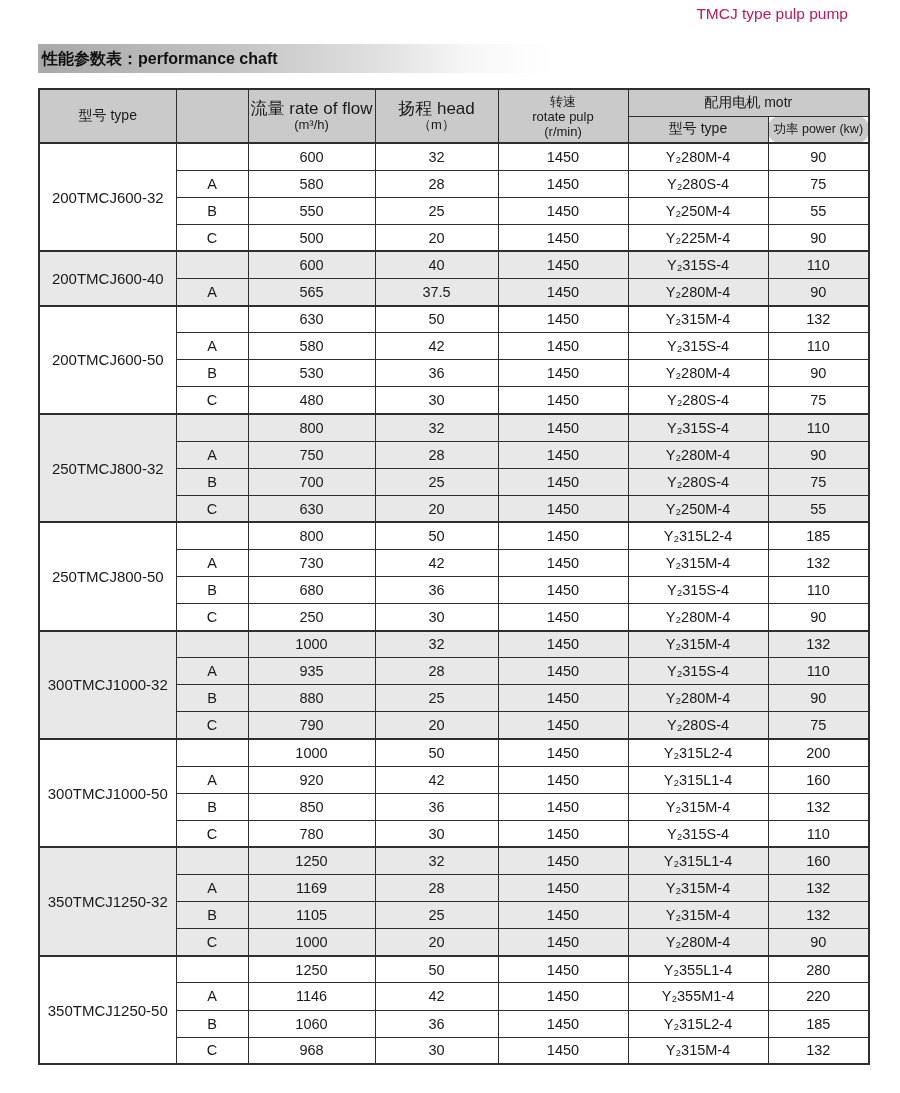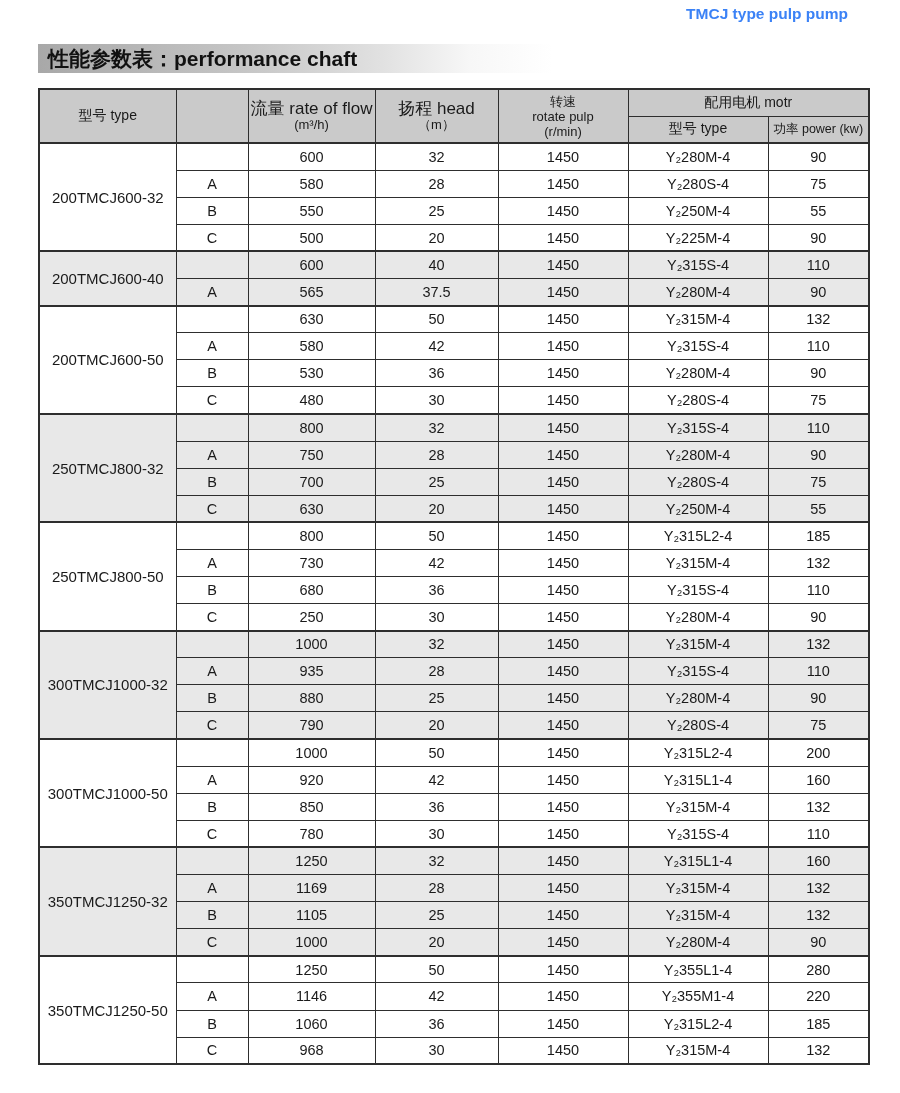--- a/index.html
+++ b/index.html
@@ -18,35 +18,35 @@
   }
   .title-zh {
     font-size: 24px;
     font-weight: 600;
     letter-spacing: 1px;
     color: #1a1a1a;
     line-height: 28px;
   }
   .title-en {
     font-size: 15.5px;
-    font-weight: 700;
-    color: #3b82f6;
+    font-weight: 400;
+    color: #be185d;
     line-height: 20px;
   }
 
   .section-bar {
     position: absolute;
     top: 44px; left: 38px;
     width: 830px; height: 29px;
     background: linear-gradient(to right, #a8a8a8 0%, #c6c6c6 25%, #e2e2e2 42%, #f7f7f7 52%, #ffffff 62%);
-    font-size: 21px;
+    font-size: 16px;
     font-weight: bold;
     color: #111;
     line-height: 29px;
-    padding-left: 10px;
+    padding-left: 4px;
   }
 
   table.perf {
     position: absolute;
     top: 88px; left: 38px;
     width: 830px;
     border-collapse: collapse;
     table-layout: fixed;
     border: 2.5px solid #2e2e2e;
   }
@@ -58,21 +58,21 @@
   }
   .perf thead tr { height: 27px; }
   .perf thead th {
     background: #cacaca;
     font-weight: normal;
     font-size: 14px;
     color: #1a1a1a;
   }
   .perf thead .hline { line-height: 16px; font-size: 17px; }
   .perf thead .hline.small { font-size: 13px; line-height: 15px; }
-  .perf thead th.power-h { font-size: 12.5px; }
+  .perf thead th.power-h { font-size: 12.5px; border-radius: 12px; }
 
   .perf tbody tr { height: 27.1px; }
   .perf tbody td {
     font-size: 14.5px;
     background: #ffffff;
     color: #1a1a1a;
   }
   .perf tbody td.model-cell { font-size: 15px; }
   .perf tbody tr.shaded td { background: #e8e8e8; }
   .perf tbody tr.group-start td { border-top-width: 2.2px; }

